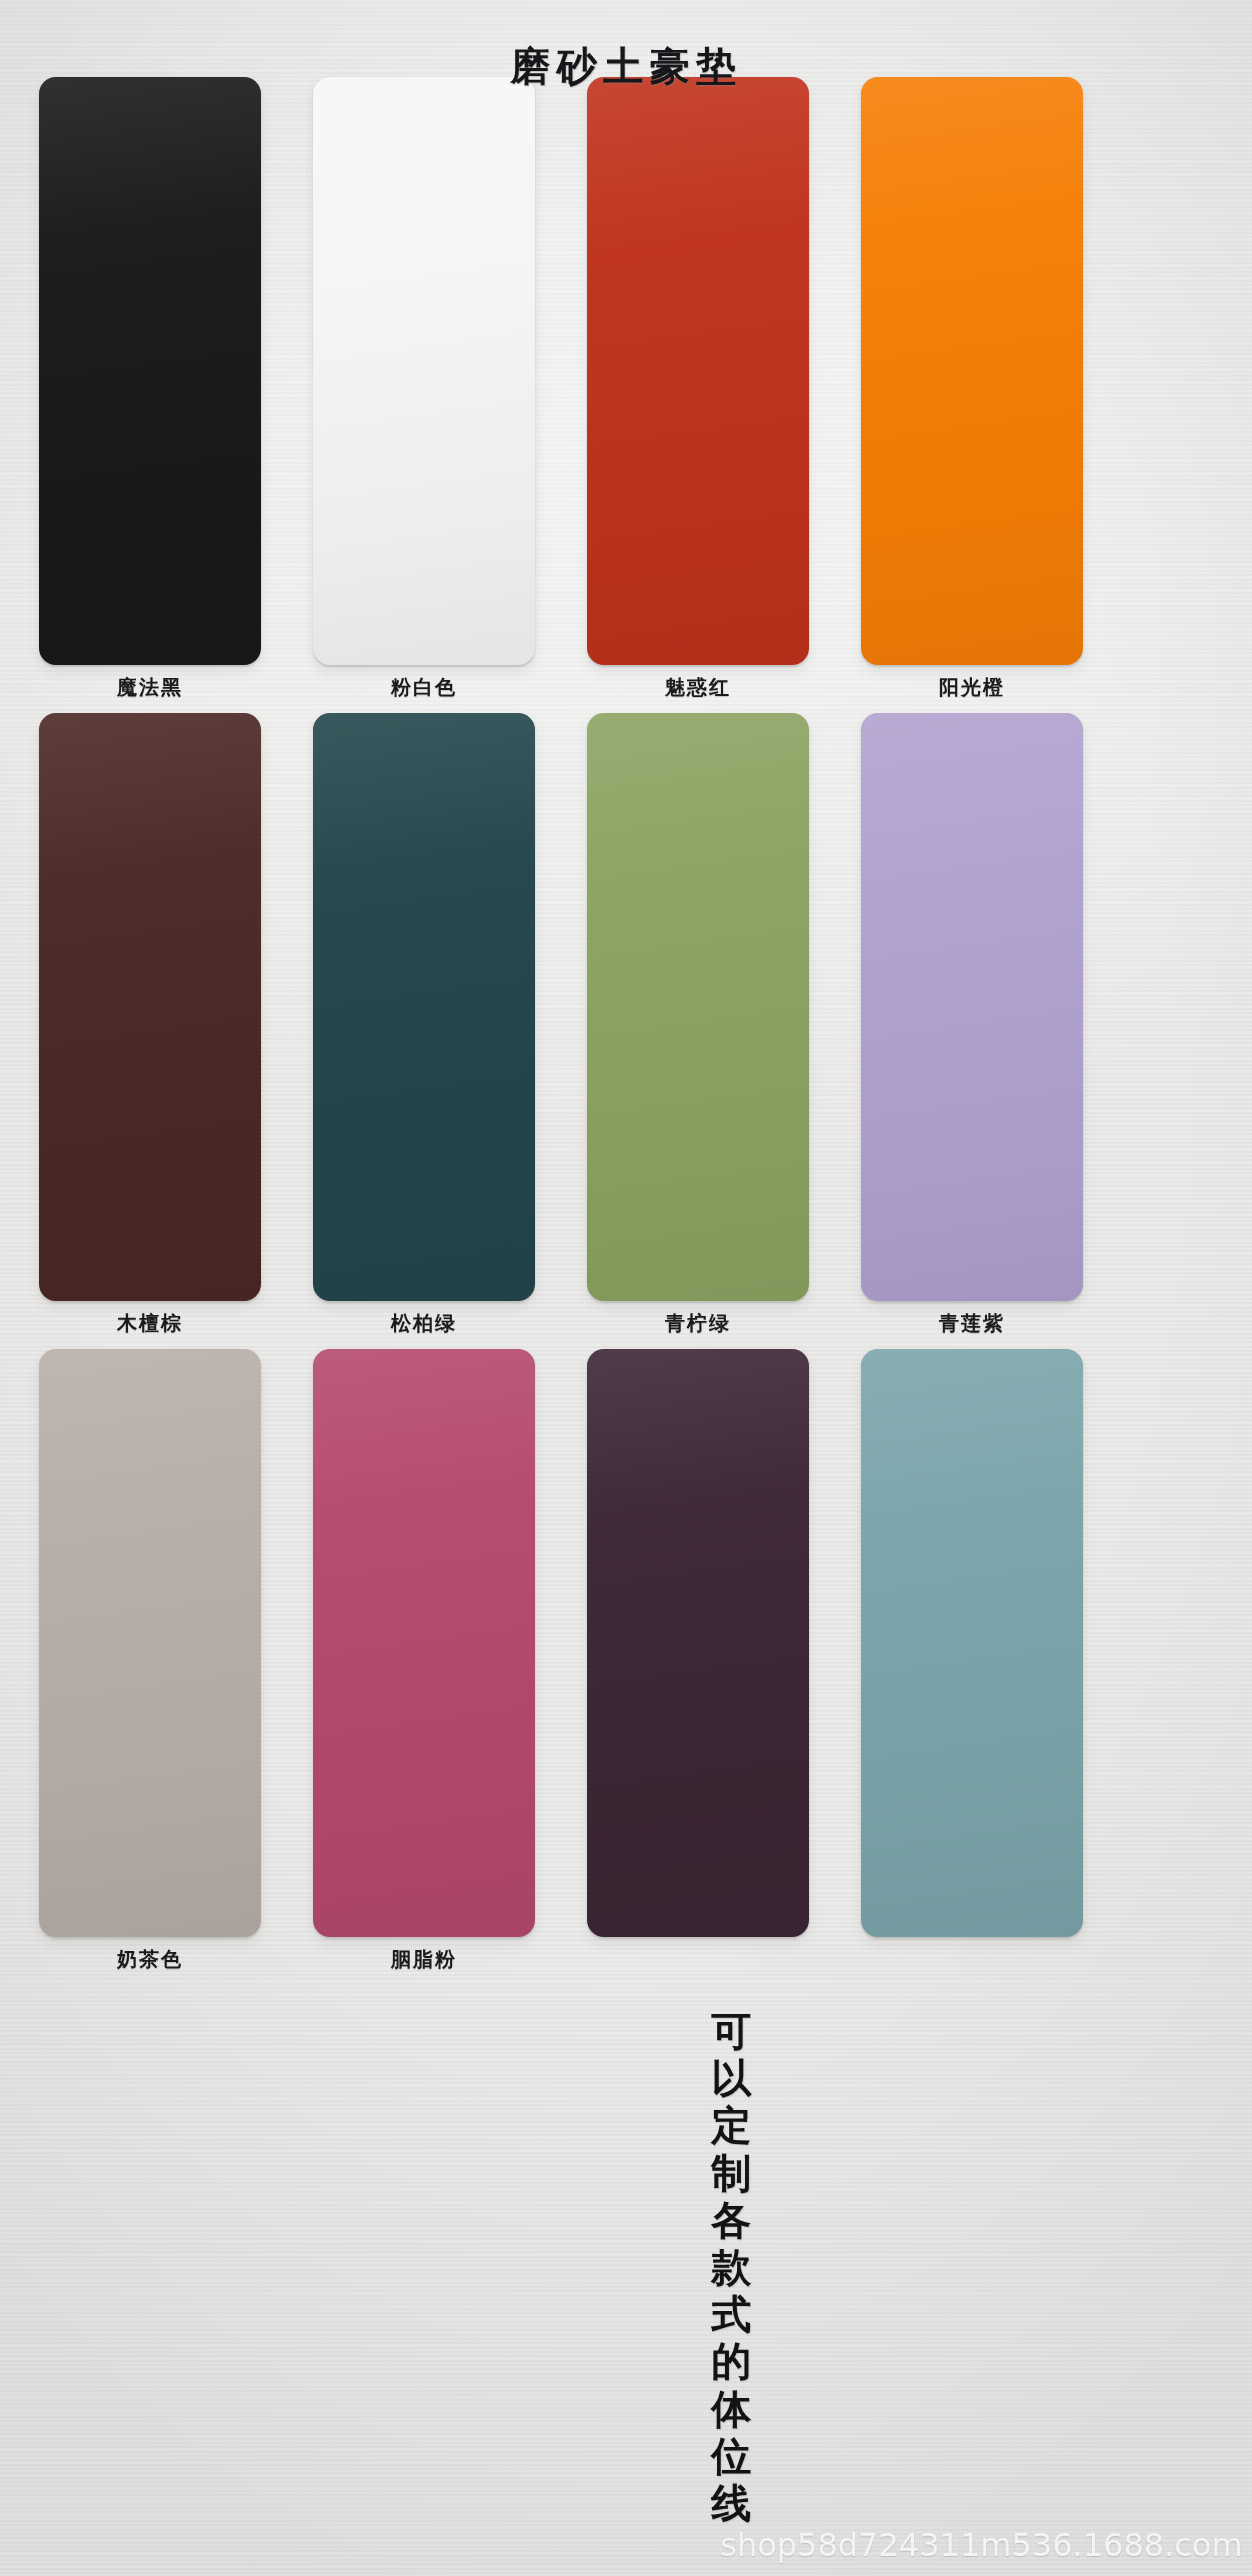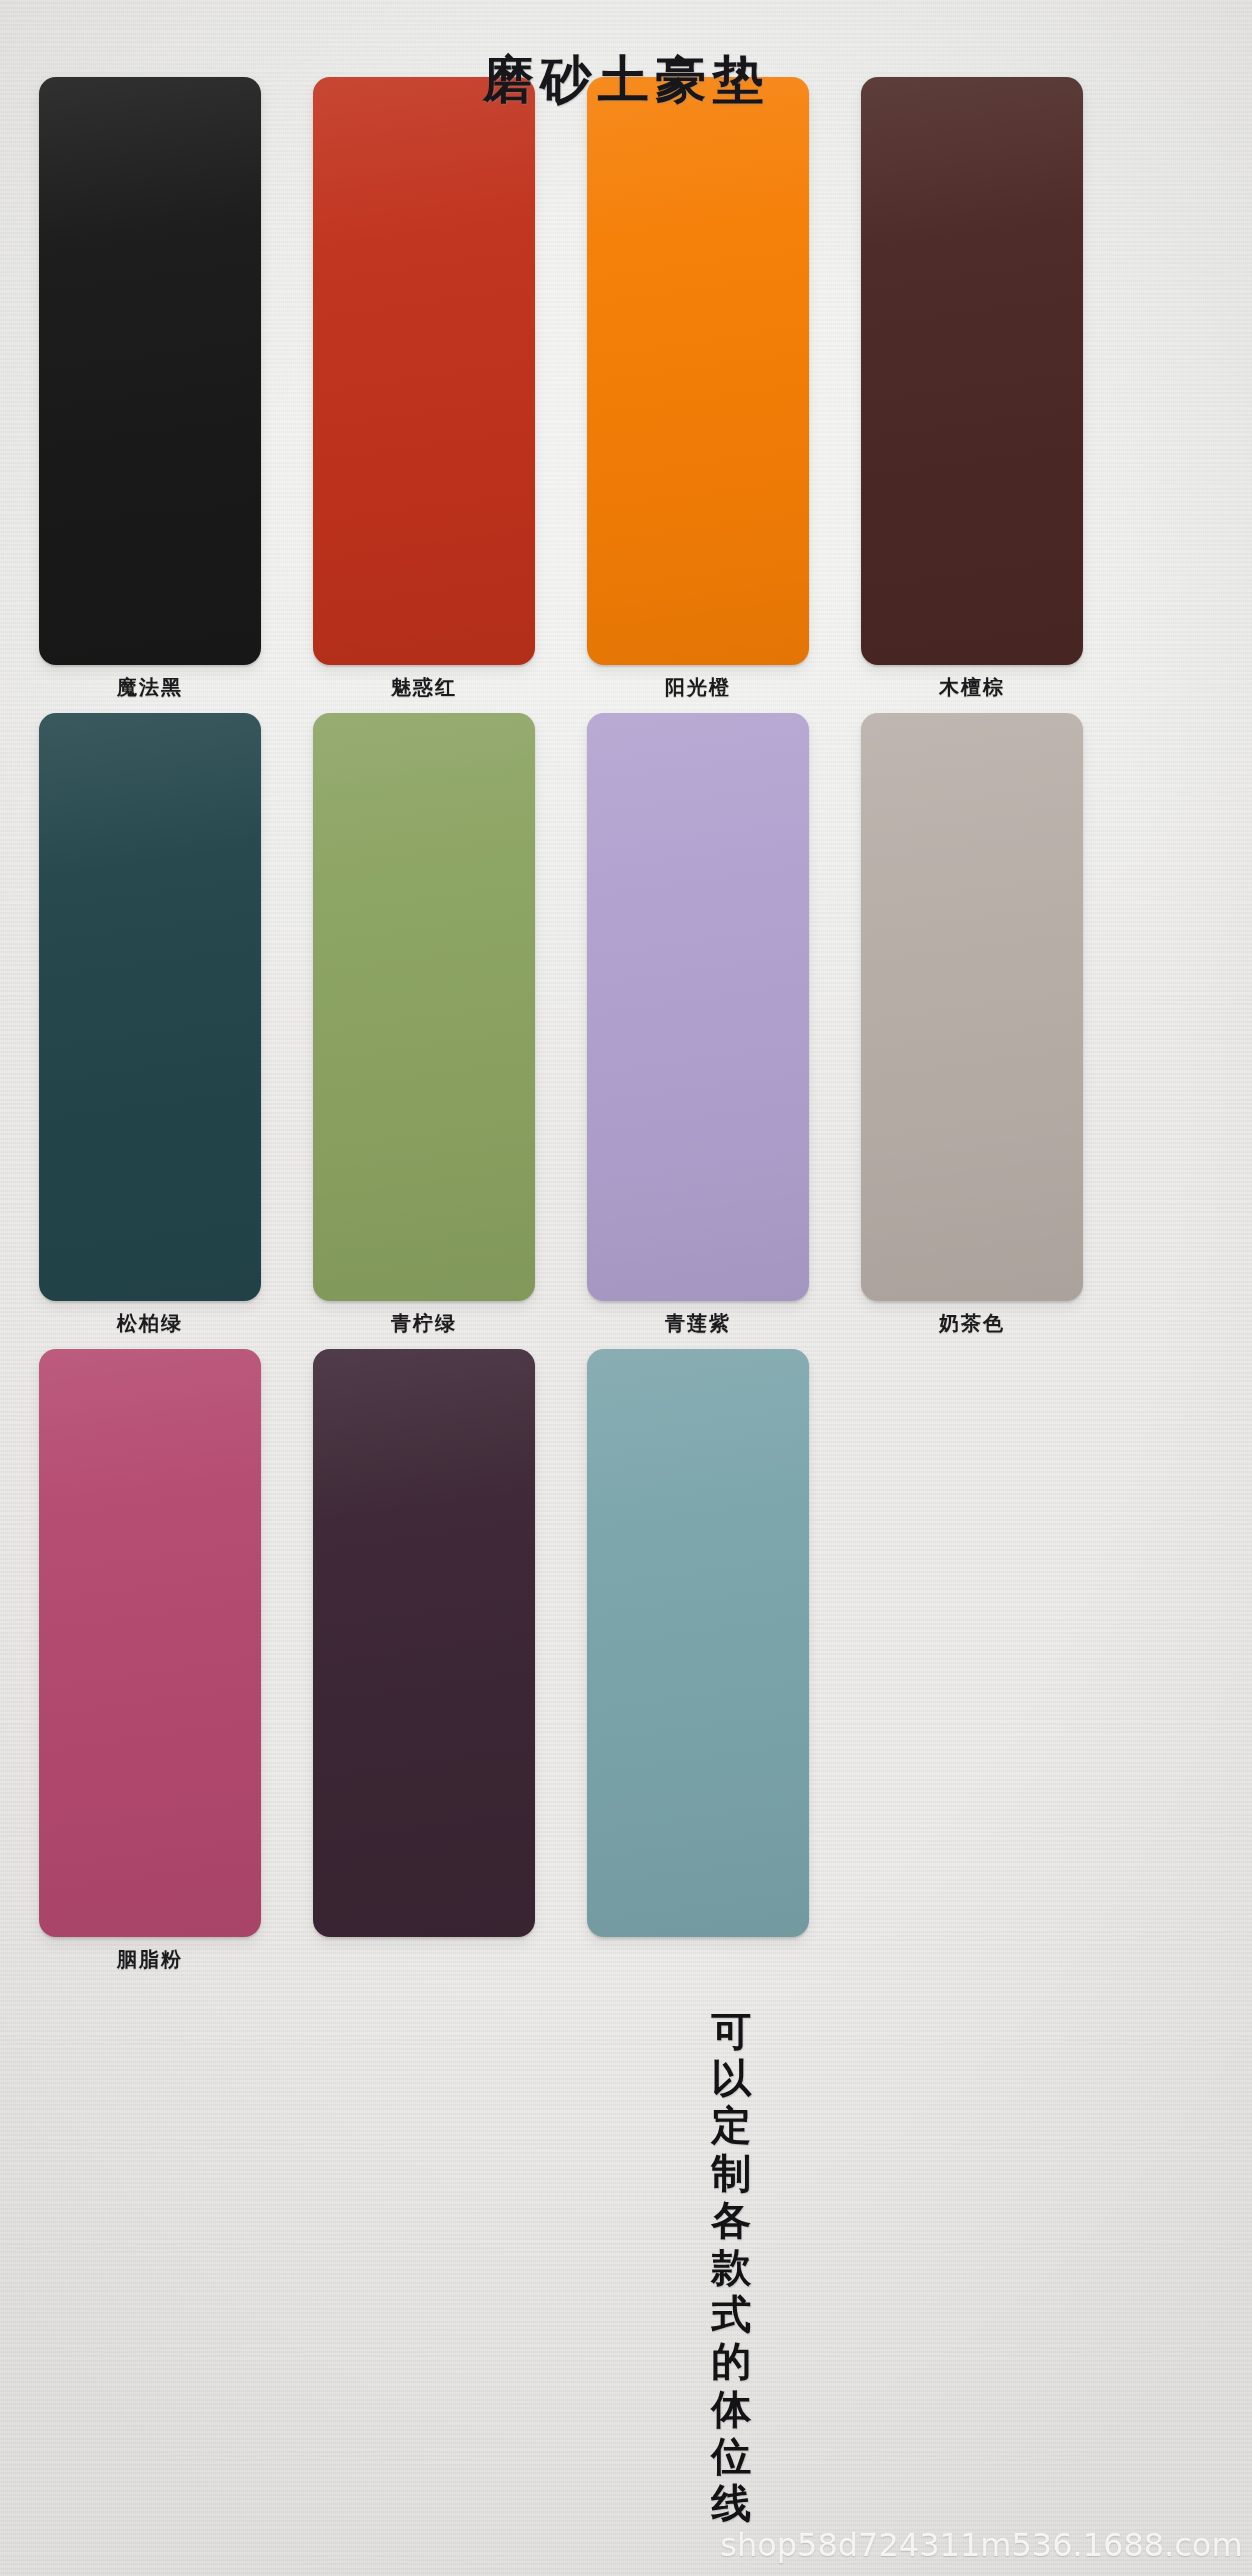--- a/index.html
+++ b/index.html
@@ -41,21 +41,21 @@
 
   
   .title {
     position: absolute;
     top: 11.8px;
     left: 0;
     width: 100%;
     text-align: center;
     font-family: "DejaVu Serif", "Liberation Serif", serif;
     font-weight: 700;
-    font-size: 51px;
+    font-size: 40px;
     letter-spacing: 6.5px;
     color: #17161a;
     text-shadow: 0.7px 1.3px 1.3px rgba(140,140,140,.45);
     z-index: 5;
   }
 
   
   .grid {
     position: absolute;
     top: 77px;
@@ -153,20 +153,24 @@
 
   <h1 class="title">磨砂土豪垫</h1>
 
   <div class="grid">
 
     <div class="cell">
       <div class="swatch" style="background-color: rgb(26, 25, 25);"></div>
       <div class="caption">魔法黑</div>
     </div>
     <div class="cell">
+      <div class="swatch light-edge" style="background-color: rgb(247, 246, 244);"></div>
+      <div class="caption">粉白色</div>
+    </div>
+    <div class="cell">
       <div class="swatch" style="background-color: rgb(192, 50, 28);"></div>
       <div class="caption">魅惑红</div>
     </div>
 
     <div class="cell">
       <div class="swatch" style="background-color: rgb(245, 126, 5);"></div>
       <div class="caption">阳光橙</div>
     </div>
     <div class="cell">
       <div class="swatch" style="background-color: rgb(75, 40, 37);"></div>

